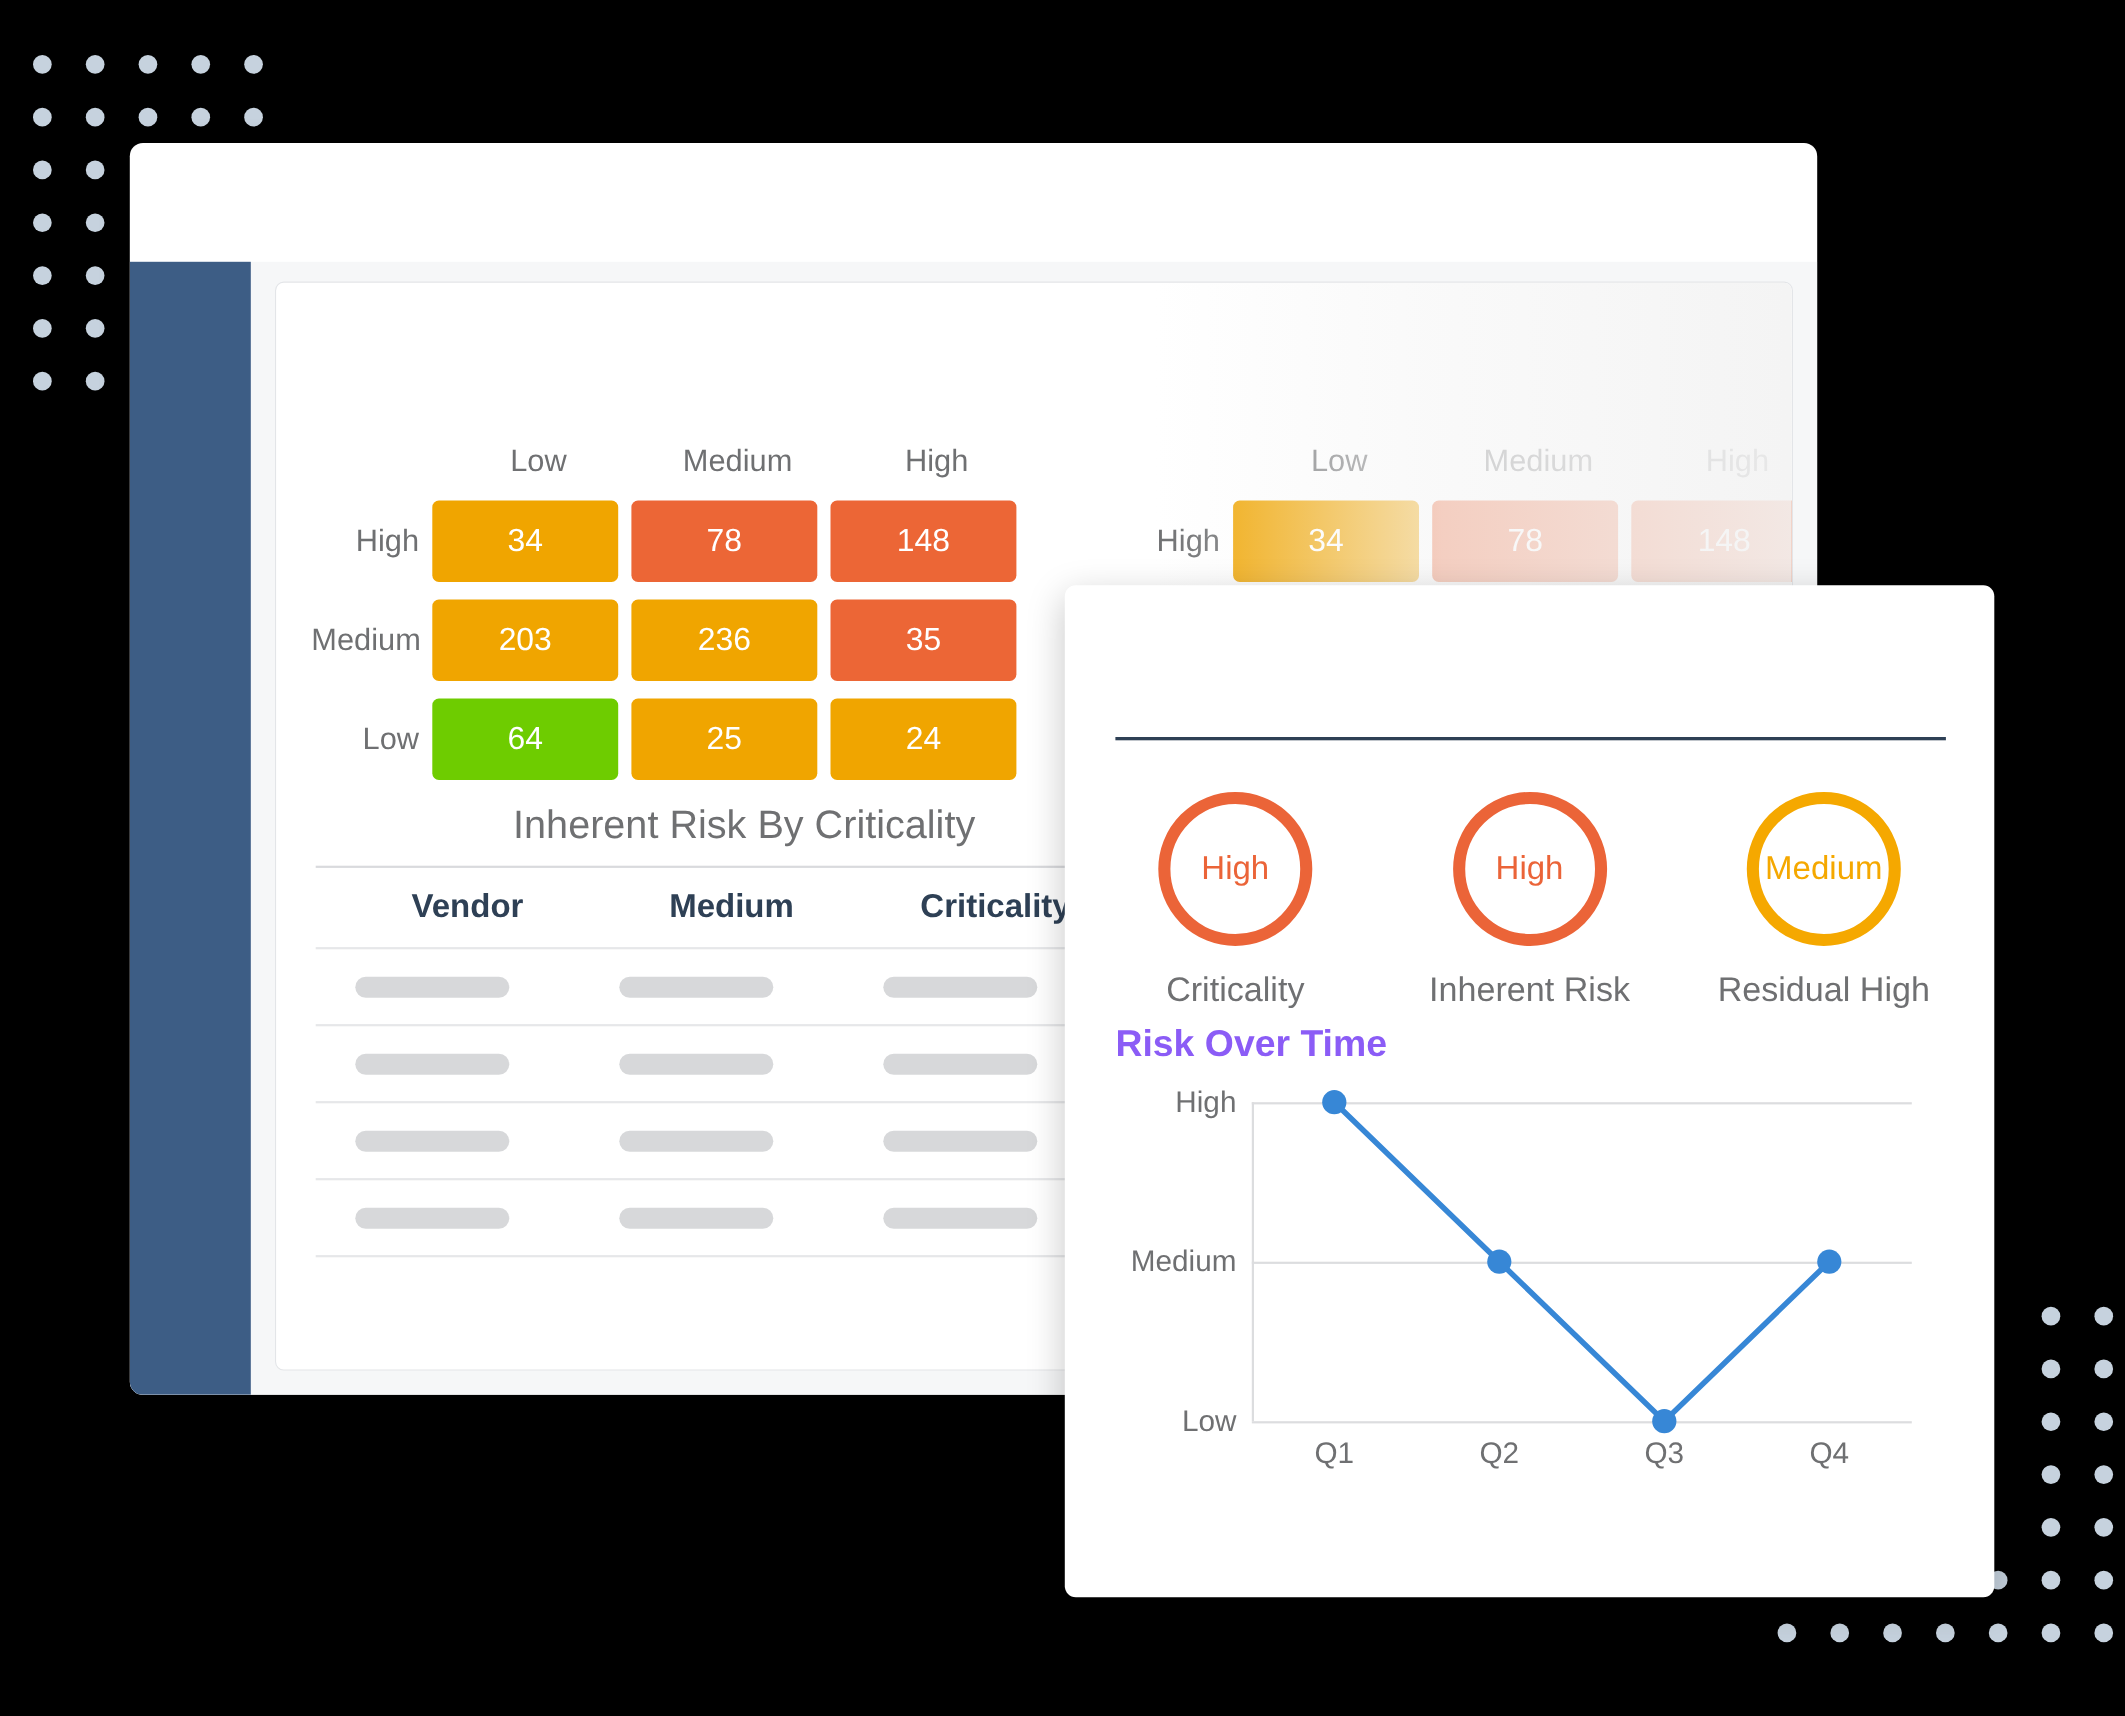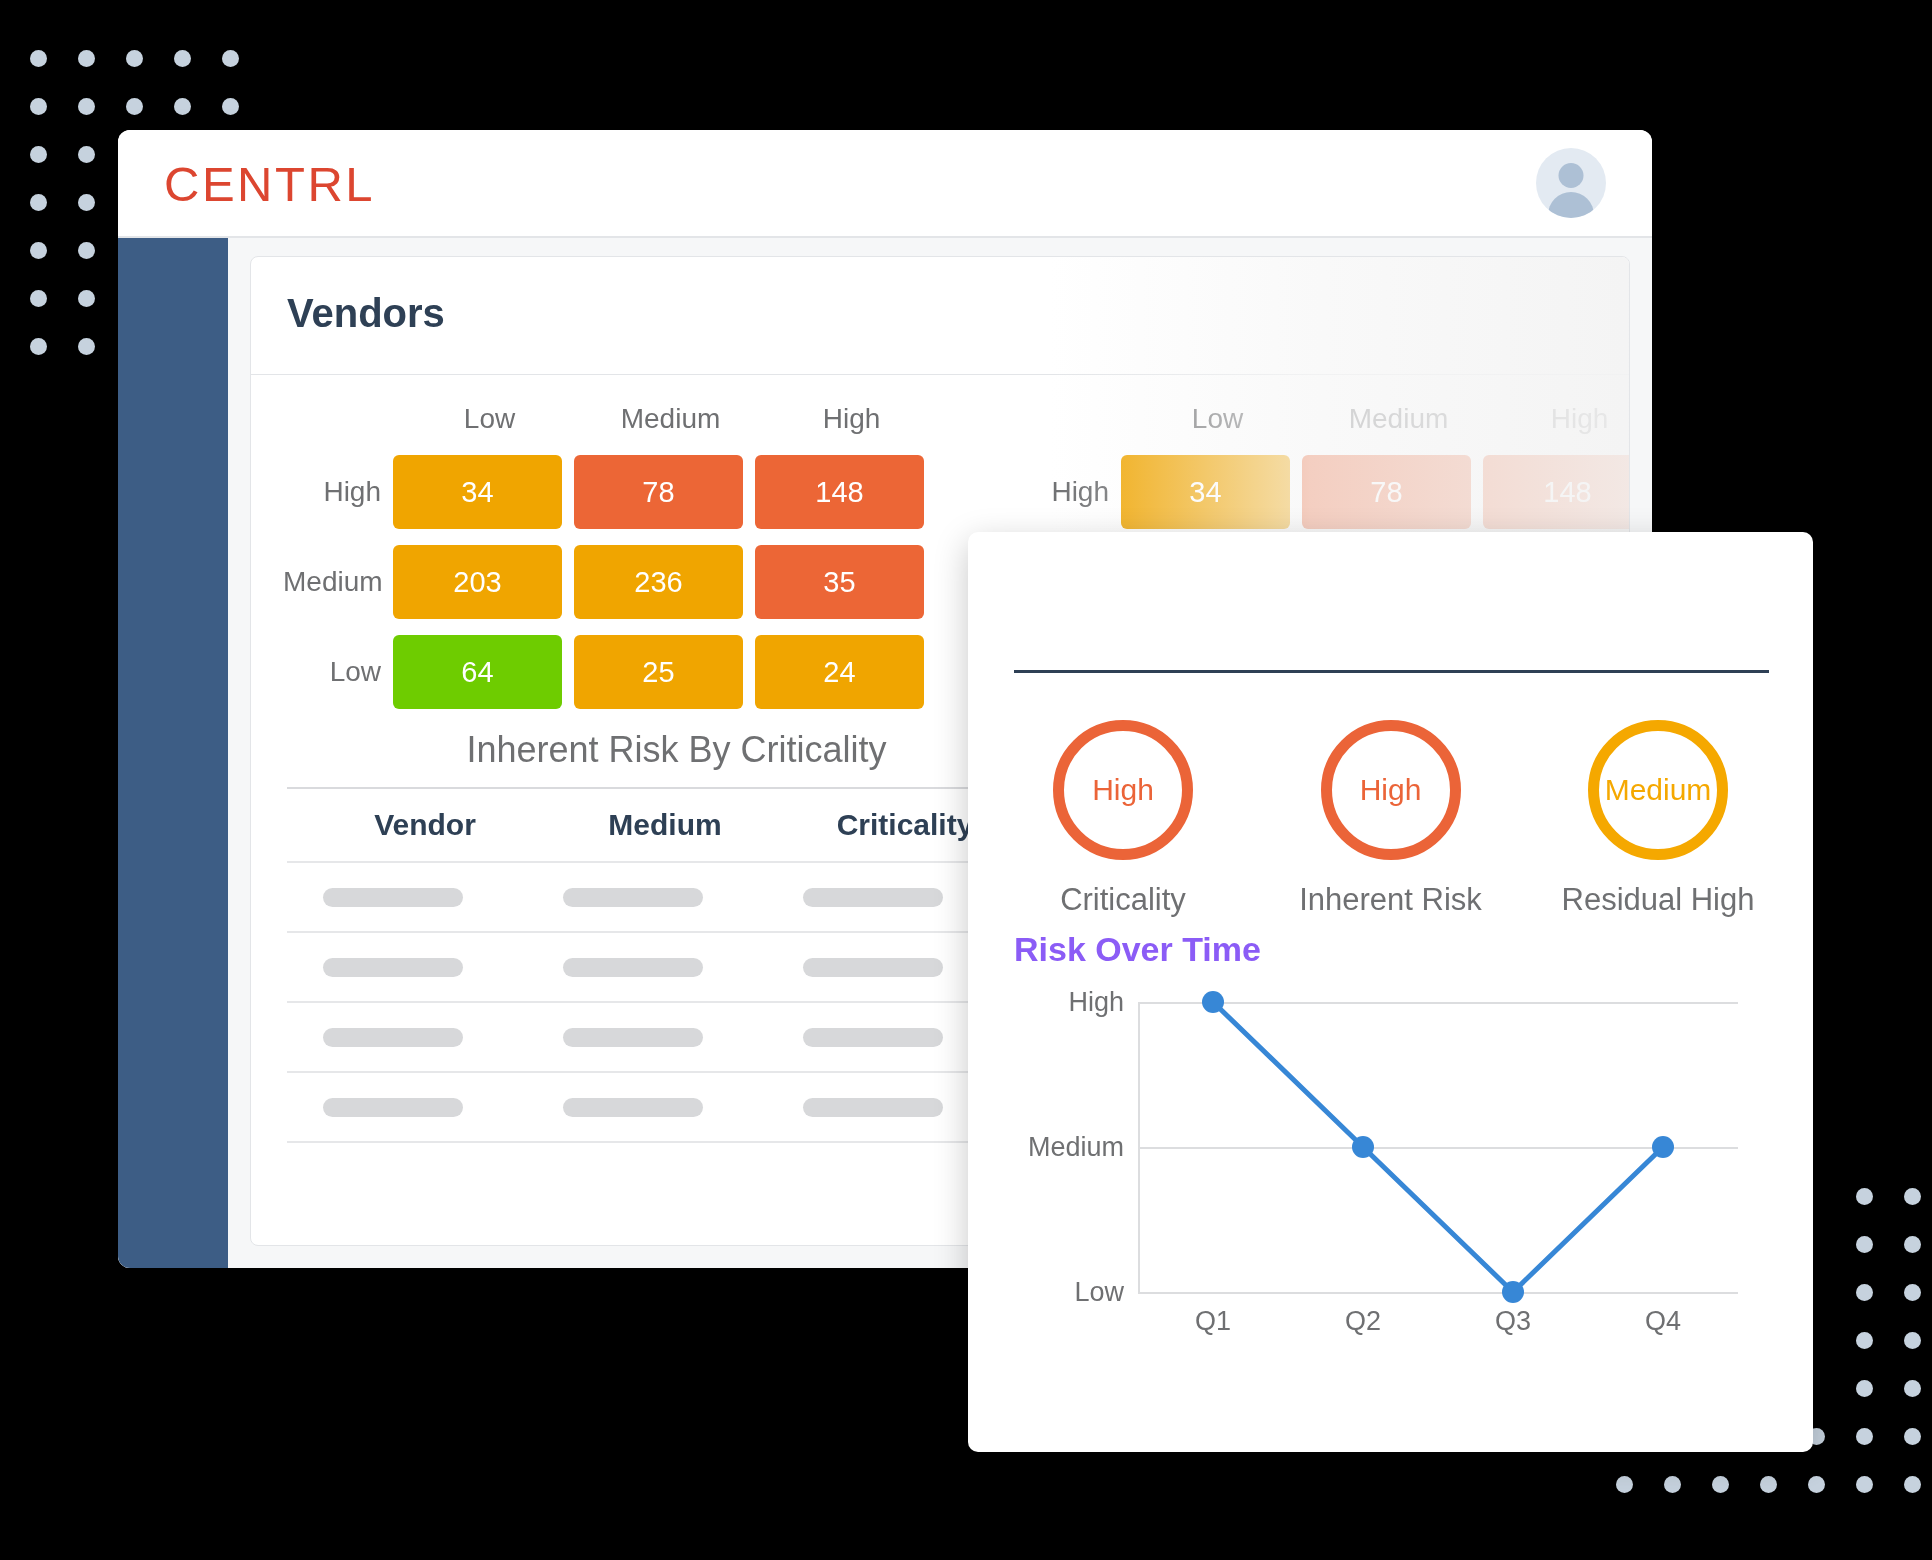--- a/index.html
+++ b/index.html
@@ -619,36 +619,26 @@
     <div class="dot">
       <i style="background: rgb(198, 210, 222);"></i>
     </div>
     <div class="dot">
       <i style="background: rgb(198, 210, 222);"></i>
     </div>
   </div>
 
 <div id="app-window">
 
-  <div id="app-header">
-    <div id="brand-logo">CENTRL</div>
-    <div id="avatar">
-      <div class="head"></div>
-      <div class="body"></div>
-    </div>
-  </div>
 
   <div id="app-body">
     <div id="sidebar"></div>
 
     <div id="content-card">
 
-      <div id="content-header">
-        <div id="page-title">Vendors</div>
-      </div>
 
       <div class="heatmap" id="heatmap-primary">
         <div class="hm-colhead-row">
           <div class="hm-colhead">Low</div>
           <div class="hm-colhead">Medium</div>
           <div class="hm-colhead">High</div>
         </div>
 
         <div class="hm-row r0">
           <div class="hm-rowhead">High</div>

